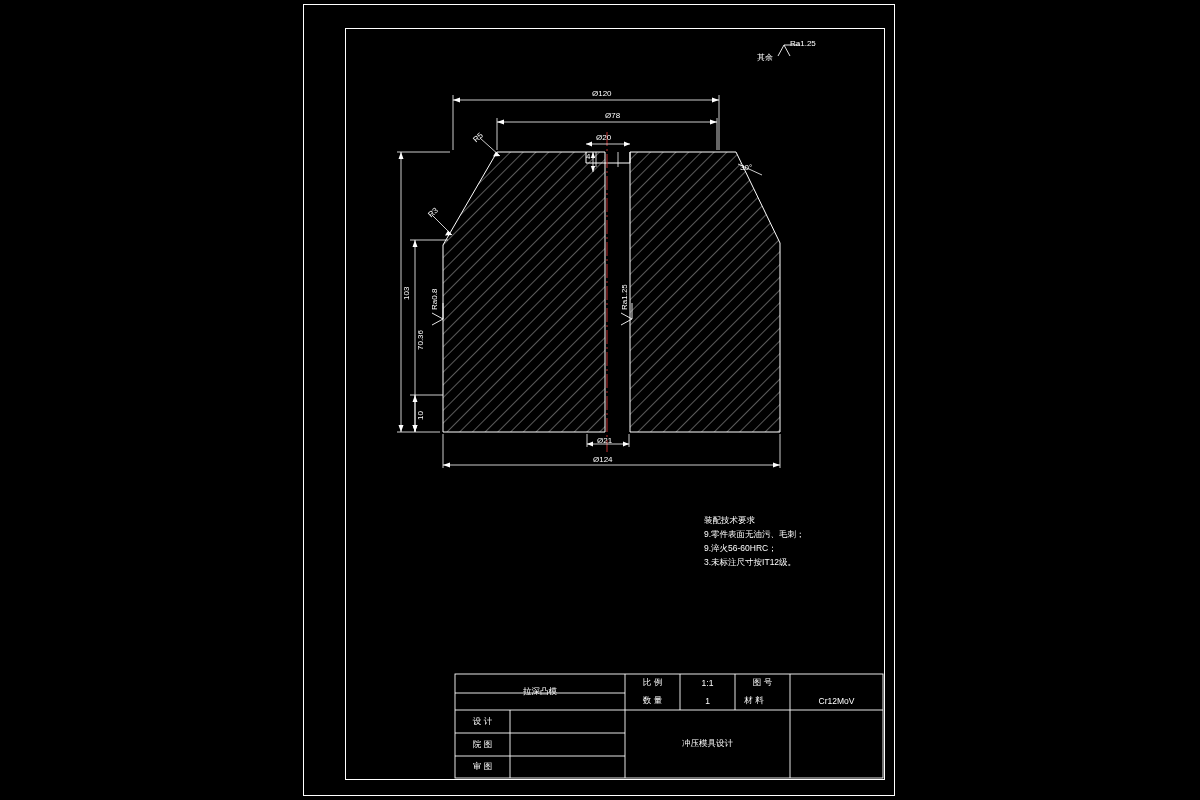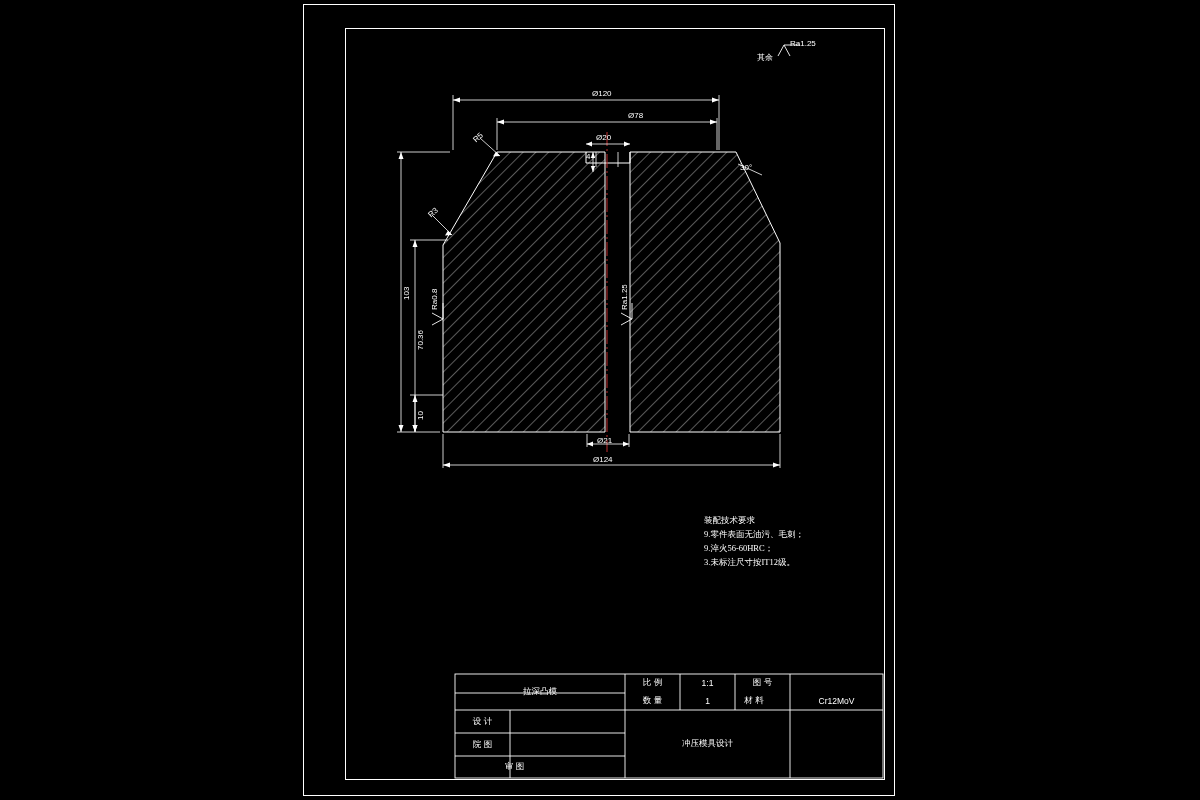--- a/index.html
+++ b/index.html
@@ -5,21 +5,21 @@
   html,body{margin:0;padding:0;background:#000;}
   body{width:1200px;height:800px;overflow:hidden;font-family:"Liberation Sans",sans-serif;}
   #sheet{position:relative;width:1200px;height:800px;background:#000;color:#fff;}
   .wfrm{position:absolute;border:1px solid #ffffff;}
   .outer{left:303px;top:4px;width:590px;height:790px;}
   .inner{left:345px;top:28px;width:538px;height:750px;}
   svg{position:absolute;left:0;top:0;width:1200px;height:800px;overflow:visible;}
   .lbl{position:absolute;color:#fff;font-size:8px;font-family:"Liberation Sans",sans-serif;white-space:nowrap;letter-spacing:0px;}
   .rot90{transform:rotate(-90deg);transform-origin:0 0;}
   .notes{position:absolute;left:704px;top:513px;color:#fff;font-size:8.5px;line-height:14px;}
-  .notes div{white-space:nowrap;font-family:Liberation Serif, serif;}
+  .notes div{white-space:nowrap;}
   .tbcell{position:absolute;color:#fff;font-size:8.5px;display:flex;align-items:center;justify-content:center;text-align:center;white-space:nowrap;}
 </style>
 </head>
 <body>
 
 <div id="sheet">
 
   <div class="wfrm outer"></div>
   <div class="wfrm inner"></div>
 
@@ -161,21 +161,21 @@
       <line x1="510" y1="710" x2="510" y2="778"></line>
       <line x1="625" y1="710" x2="625" y2="778"></line>
       <line x1="790" y1="710" x2="790" y2="778"></line>
     </g>
   </svg>
 
   <div class="lbl" style="left:757px;top:52px;">其余</div>
   <div class="lbl" style="left:790px;top:39px;">Ra1.25</div>
 
   <div class="lbl" style="left:592px;top:89px;">Ø120</div>
-  <div class="lbl" style="left:584px;top:111px;padding-left:44px;">Ø78</div>
+  <div class="lbl" style="left:561px;top:111px;padding-left:44px;">Ø78</div>
   <div class="lbl" style="left:596px;top:133px;">Ø20</div>
   <div class="lbl" style="left:586px;top:152px;">4</div>
 
   <div class="lbl" style="left:473px;top:133px;transform:rotate(-42deg);">R5</div>
   <div class="lbl" style="left:428px;top:208px;transform:rotate(-42deg);">R3</div>
   <div class="lbl" style="left:740px;top:163px;">30°</div>
 
   <div class="lbl rot90" style="left:402px;top:300px;">103</div>
   <div class="lbl rot90" style="left:416px;top:350px;">70.36</div>
   <div class="lbl rot90" style="left:416px;top:420px;">10</div>
@@ -202,18 +202,18 @@
 
   <div class="tbcell" style="left:625px;top:692px;width:55px;height:18px;">数  量</div>
   <div class="tbcell" style="left:680px;top:692px;width:55px;height:18px;">1</div>
   <div class="tbcell" style="left:735px;top:692px;width:38px;height:18px;">材  料</div>
   <div class="tbcell" style="left:790px;top:692px;width:93px;height:18px;">Cr12MoV</div>
 
   <div class="tbcell" style="left:455px;top:710px;width:55px;height:23px;">设   计</div>
   <div class="tbcell" style="left:510px;top:710px;width:115px;height:23px;"></div>
   <div class="tbcell" style="left:455px;top:733px;width:55px;height:23px;">院   图</div>
   <div class="tbcell" style="left:510px;top:733px;width:115px;height:23px;"></div>
-  <div class="tbcell" style="left:455px;top:756px;width:55px;height:22px;padding-left:32px;">审   图</div>
+  <div class="tbcell" style="left:455px;top:756px;width:55px;height:22px;">审   图</div>
   <div class="tbcell" style="left:510px;top:756px;width:115px;height:22px;"></div>
 
   <div class="tbcell" style="left:625px;top:710px;width:165px;height:68px;">冲压模具设计</div>
 
 </div>
 
 </body></html>

